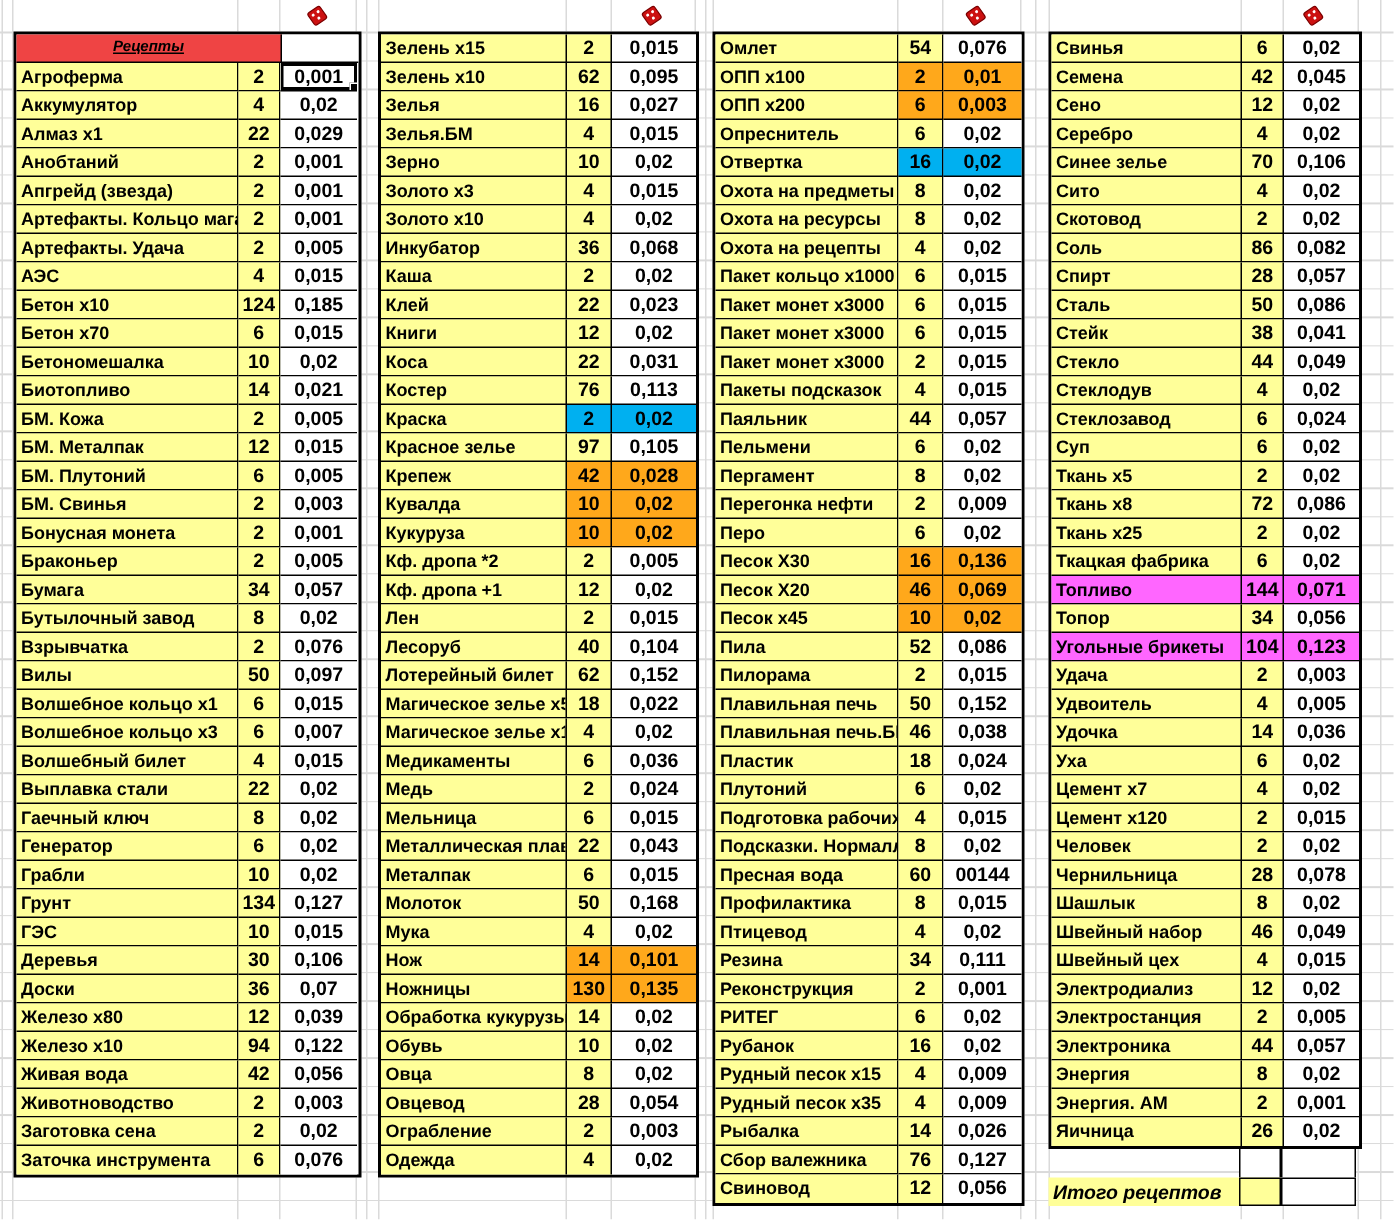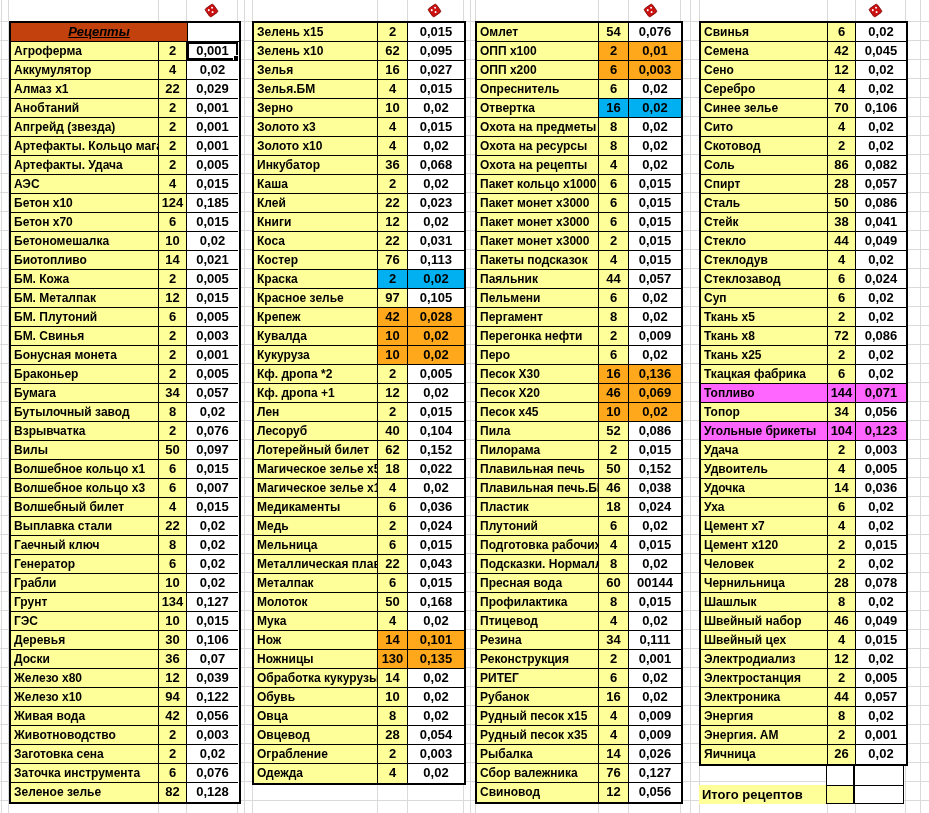--- a/index.html
+++ b/index.html
@@ -19,36 +19,36 @@
   .c{
     box-sizing:border-box;height:19px;line-height:17px;overflow:hidden;white-space:nowrap;
     border-right:1px solid #000;border-bottom:1px solid #000;
     font-weight:bold;color:#000;
   }
   .row:last-child .c{border-bottom:none;}
   .c:last-child{border-right:none;}
   .c.name{font-size:12px;text-align:left;padding:1px 2px 0 3px;background:#ffff99;width:var(--nw);}
   .c.num{font-size:13px;text-align:center;background:#ffff99;width:var(--cw);}
   .c.val{font-size:13px;text-align:center;background:#ffffff;width:var(--vw);}
-  .c.merge{font-size:13px;text-align:center;background:#c2410c;width:calc(var(--nw) + var(--cw) + 1px);
+  .c.merge{font-size:10px;text-align:center;background:#ef4444;width:calc(var(--nw) + var(--cw) + 1px);
            font-style:italic;text-decoration:underline;}
   .h-orange{background:#ffa81b !important;}
   .h-blue{background:#00b0f0 !important;}
   .h-magenta{background:#ff66ff !important;}
   .sel{position:relative;box-shadow:inset 0 0 0 2px #000;}
   .sel .handle{position:absolute;right:-1px;bottom:-1px;width:4px;height:4px;background:#000;border:1px solid #fff;z-index:3;}
   .g1{--nw:148px;--cw:28px;--vw:51px;left:9px;}
   .g2{--nw:124px;--cw:30px;--vw:56px;left:252px;}
   .g3{--nw:122px;--cw:30px;--vw:52px;left:475px;}
   .g4{--nw:127px;--cw:28px;--vw:50px;left:699px;}
   .tail .row .c{border:none;}
   .tail .row .c.boxed{border:1px solid #000;}
   .tail .row.spacer .c{background:transparent;}
   .tail .row.spacer .c.boxed{background:#fff;border-top:none;border-bottom:none;}
-  .tail .row.footer .c.name{background:#ffff99;font-size:13px;}
+  .tail .row.footer .c.name{background:#ffff99;font-size:13px;font-style:italic;}
   .tail .row.footer .c.num{background:#ffff99;}
   .tail .row.footer .c.val{background:#fff;}
   .dice{position:absolute;top:3px;width:15px;height:15px;z-index:2;}
 </style>
 </head>
 <body>
 
 <div id="vlines">
     <div class="vline" style="left: 1px;"></div>
     <div class="vline" style="left: 8px;"></div>
@@ -300,25 +300,20 @@
       <div class="row">
         <div class="c name">Заготовка сена</div>
         <div class="c num">2</div>
         <div class="c val">0,02</div>
       </div>
       <div class="row">
         <div class="c name">Заточка инструмента</div>
         <div class="c num">6</div>
         <div class="c val">0,076</div>
       </div>
-      <div class="row">
-        <div class="c name">Зеленое зелье</div>
-        <div class="c num">82</div>
-        <div class="c val">0,128</div>
-      </div>
     </div>
   </div>
 <div class="grp g2">
     <div class="block">
       <div class="row">
         <div class="c name">Зелень х15</div>
         <div class="c num">2</div>
         <div class="c val">0,015</div>
       </div>
       <div class="row">

